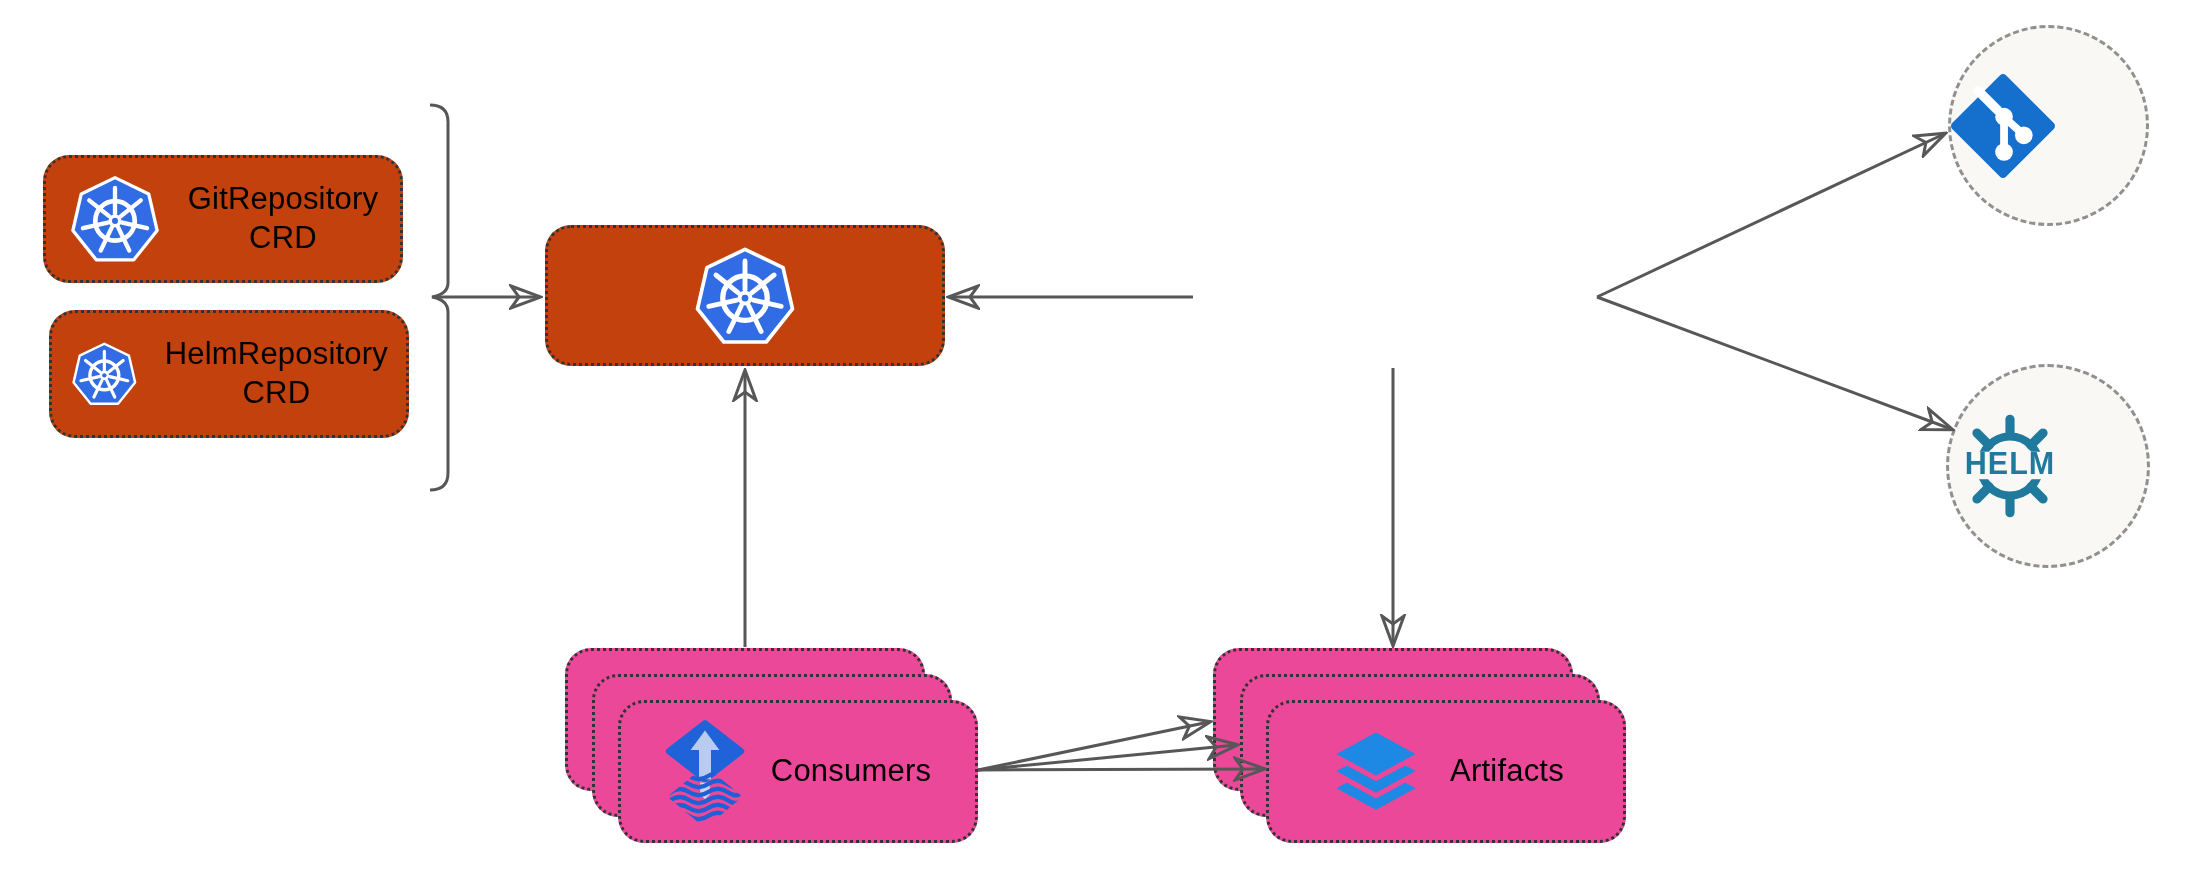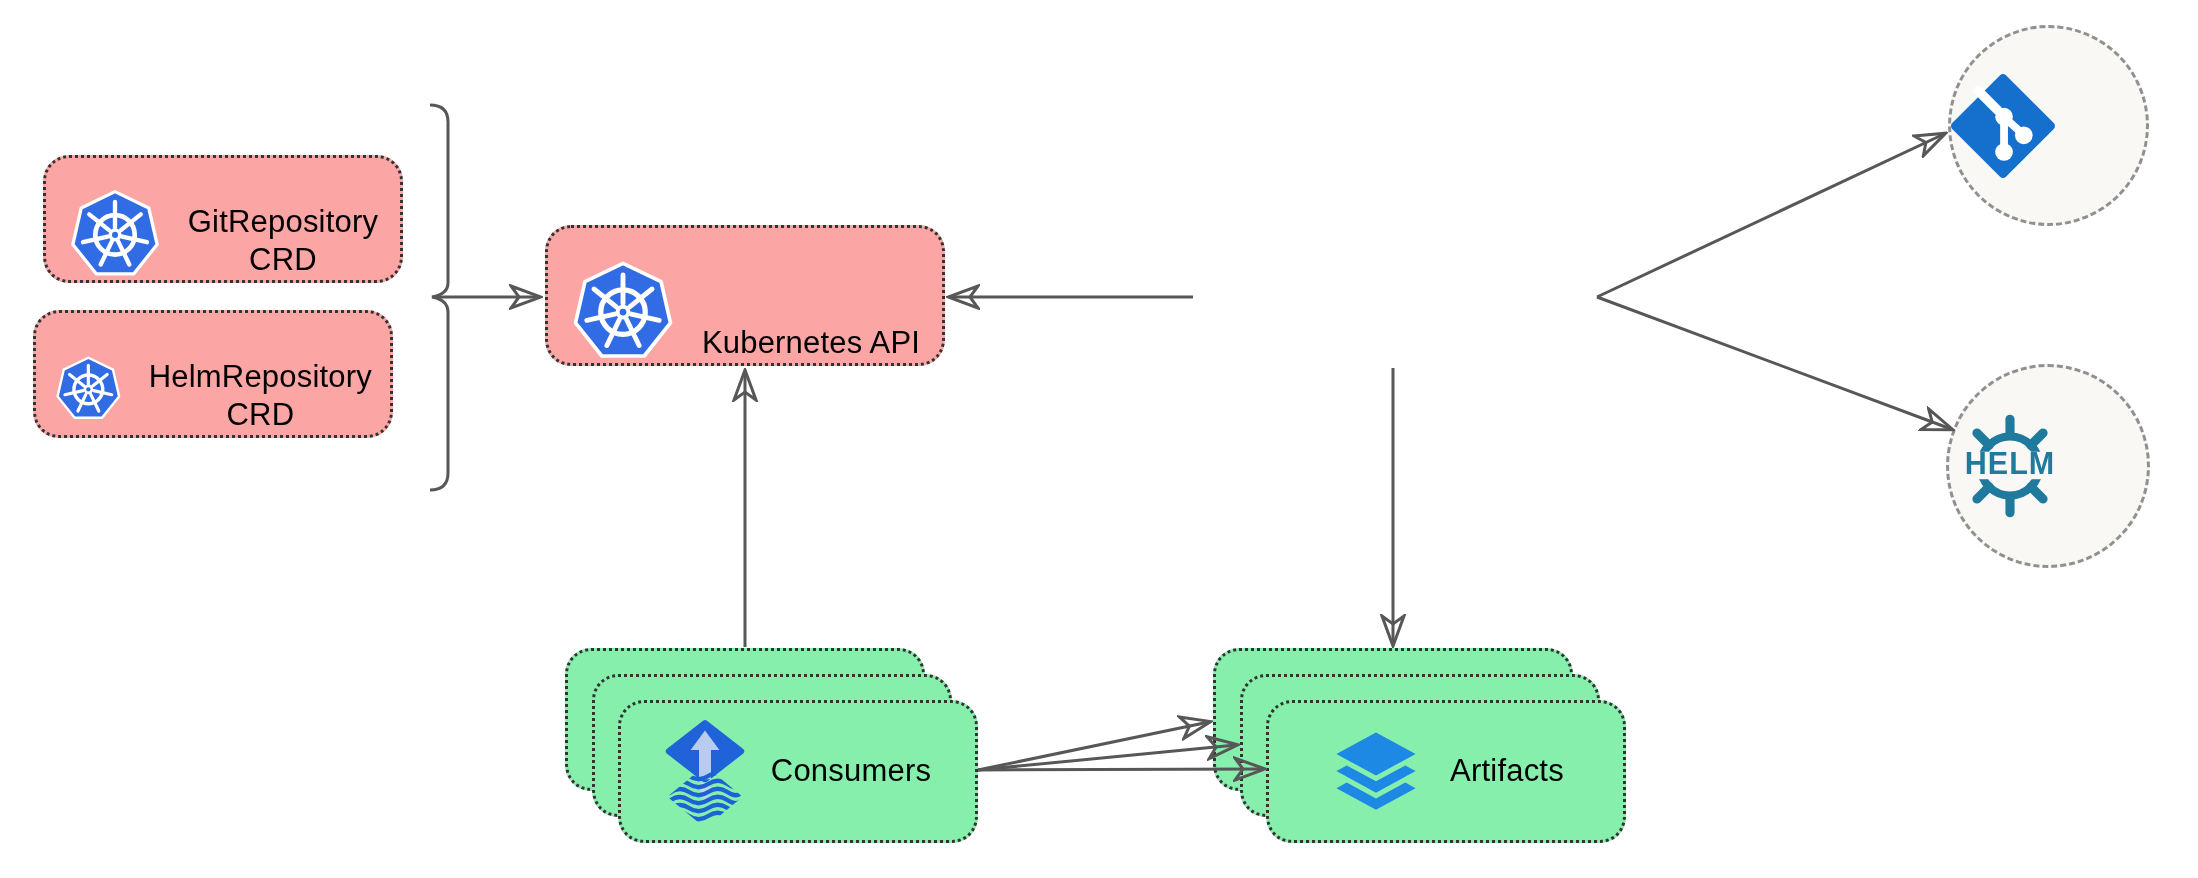--- a/index.html
+++ b/index.html
@@ -5,32 +5,32 @@
   html,body { margin:0; padding:0; background:#ffffff; }
   .canvas {
     position:relative; width:2198px; height:878px; overflow:hidden;
     font-family:"Liberation Sans", sans-serif; background:#ffffff;
   }
   .edges { position:absolute; left:0; top:0; width:2198px; height:878px; z-index:5; pointer-events:none; }
   .edges line, .edges path { stroke:#575757; stroke-width:3; fill:none; }
 
   .node {
     position:absolute; box-sizing:border-box; z-index:2;
-    background:#fca5a5; border:3px dotted #333333; border-radius:26px;
-    display:flex; align-items:flex-end; justify-content:center; gap:26px;
+    background:#c2410c; border:3px dotted #333333; border-radius:26px;
+    display:flex; align-items:center; justify-content:center; gap:26px;
     padding:0 18px;
   }
   .label {
     font-size:31px; color:#000000; text-align:center;
     white-space:pre-line; line-height:1.25; letter-spacing:0.2px;
   }
   .stack { position:absolute; width:416px; height:198px; z-index:2; }
   .stack-layer {
     position:absolute; box-sizing:border-box; width:360px; height:143px;
-    background:#86efac; border:3px dotted #333333; border-radius:26px;
+    background:#ec4899; border:3px dotted #333333; border-radius:26px;
   }
   .stack-layer.front { display:flex; align-items:center; justify-content:center; gap:26px; padding:0 14px; }
   .circle {
     position:absolute; box-sizing:border-box; z-index:2;
     background:#faf8f4; border:3px dashed #909090; border-radius:50%;
     display:flex; align-items:center; 
   }
   svg text { font-family:"Liberation Sans", sans-serif; }
 </style>
 </head>
@@ -51,21 +51,21 @@
         <line x1="42.2" y1="53.8" x2="15.9" y2="59.8"></line>
         <line x1="43.7" y1="47" x2="22.6" y2="30.2"></line>
       </g>
       <circle cx="50" cy="52" r="7" fill="#ffffff"></circle>
       <circle cx="50" cy="52" r="3.2" fill="#326ce5"></circle>
     </svg>
     <div class="label">GitRepository
 CRD</div>
   </div>
 
-  <div class="node" style="left:33px;top:310px;width:360px;height:128px;">
+  <div class="node" style="left:49px;top:310px;width:360px;height:128px;">
     <svg viewBox="0 0 100 100" width="94" height="94">
       <polygon points="50,6 85.9,23.3 94.8,62.2 70,93.4 30,93.4 5.2,62.2 14.1,23.3" fill="#326ce5" stroke="#ffffff" stroke-width="3.5" stroke-linejoin="round"></polygon>
       <circle cx="50" cy="52" r="21" fill="none" stroke="#ffffff" stroke-width="5"></circle>
       <g stroke="#ffffff" stroke-width="4.6" stroke-linecap="round">
         <line x1="50" y1="44" x2="50" y2="17"></line>
         <line x1="56.3" y1="47" x2="77.4" y2="30.2"></line>
         <line x1="57.8" y1="53.8" x2="84.1" y2="59.8"></line>
         <line x1="53.5" y1="59.2" x2="65.2" y2="83.5"></line>
         <line x1="46.5" y1="59.2" x2="34.8" y2="83.5"></line>
         <line x1="42.2" y1="53.8" x2="15.9" y2="59.8"></line>
@@ -87,21 +87,20 @@
         <line x1="56.3" y1="47" x2="77.4" y2="30.2"></line>
         <line x1="57.8" y1="53.8" x2="84.1" y2="59.8"></line>
         <line x1="53.5" y1="59.2" x2="65.2" y2="83.5"></line>
         <line x1="46.5" y1="59.2" x2="34.8" y2="83.5"></line>
         <line x1="42.2" y1="53.8" x2="15.9" y2="59.8"></line>
         <line x1="43.7" y1="47" x2="22.6" y2="30.2"></line>
       </g>
       <circle cx="50" cy="52" r="7" fill="#ffffff"></circle>
       <circle cx="50" cy="52" r="3.2" fill="#326ce5"></circle>
     </svg>
-    <div class="label">Kubernetes API</div>
   </div>
 
 
   <div class="stack" style="left:565px;top:648px;">
     <div class="stack-layer" style="left:0;top:0;"></div>
     <div class="stack-layer" style="left:27px;top:26px;"></div>
     <div class="stack-layer front" style="left:53px;top:52px;">
       <svg viewBox="0 0 100 132" width="80" height="106">
         <defs>
             <clipPath id="fxB">

